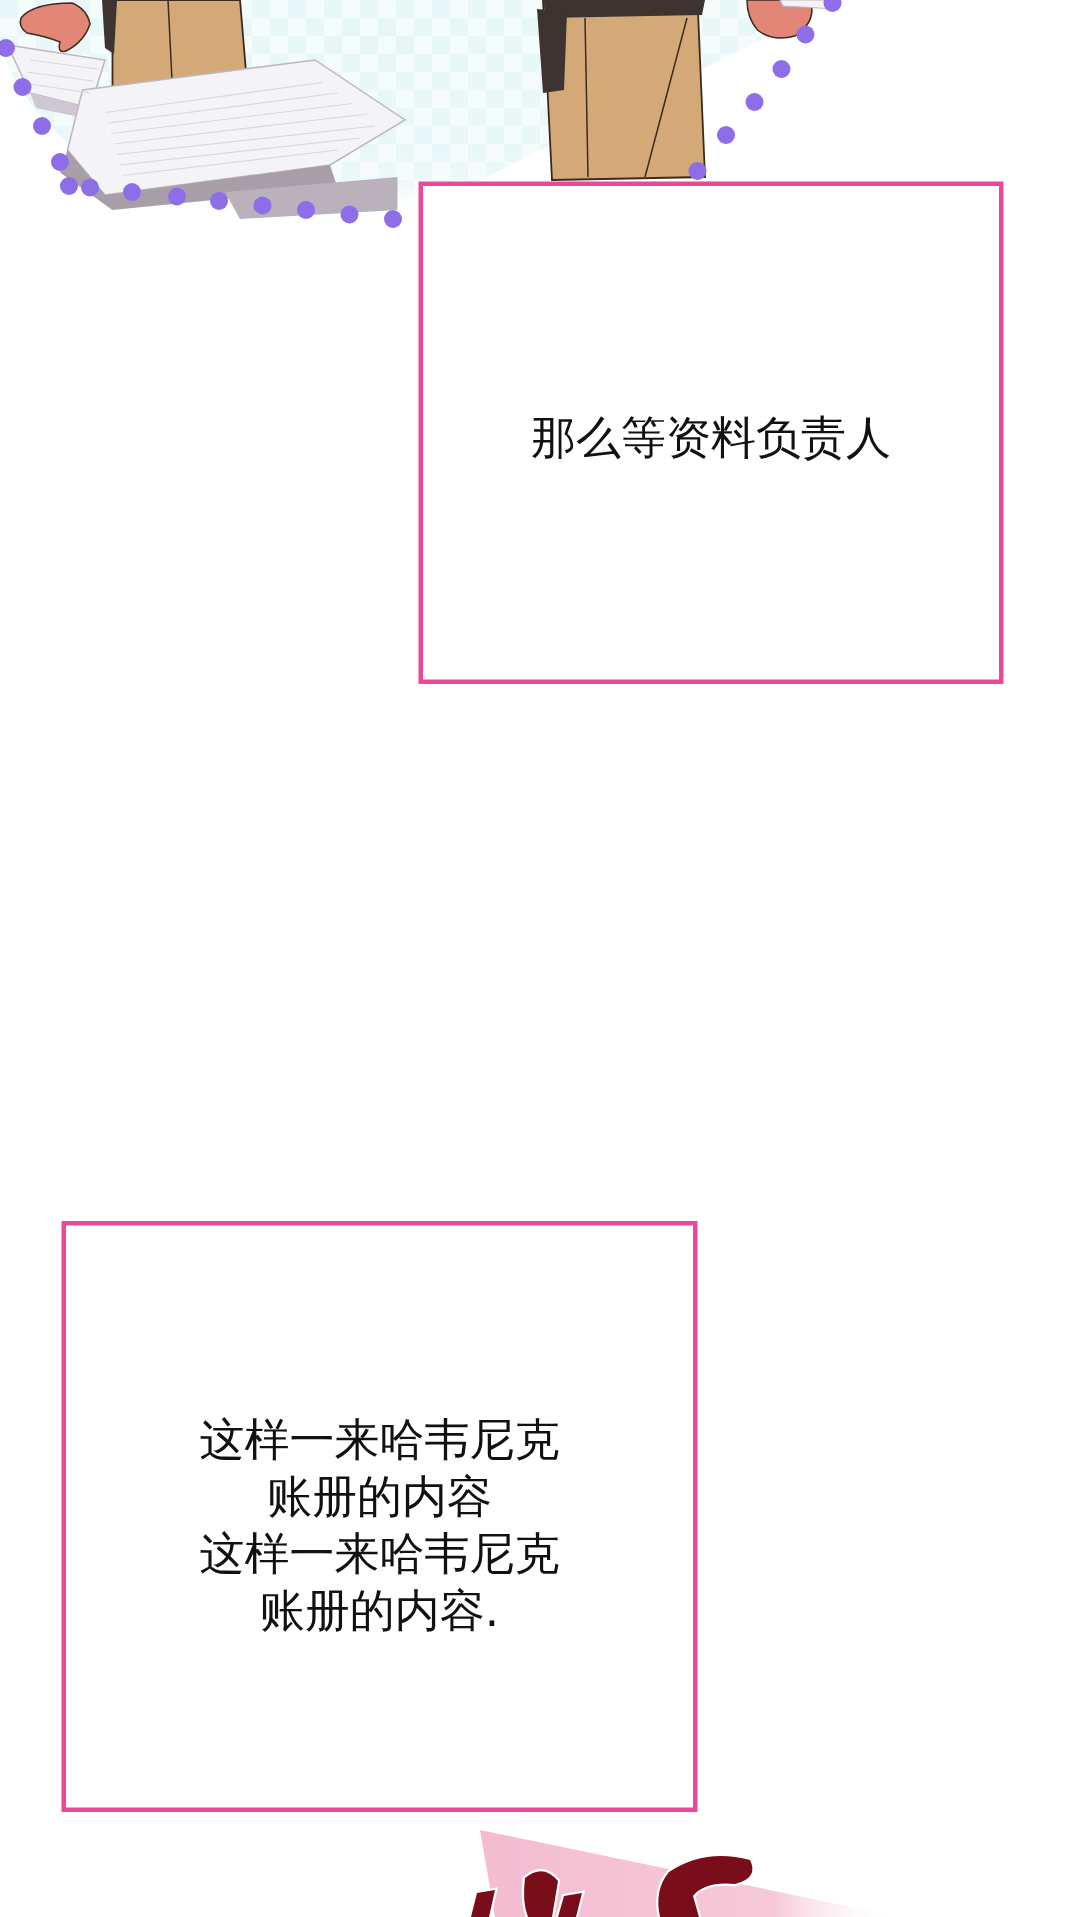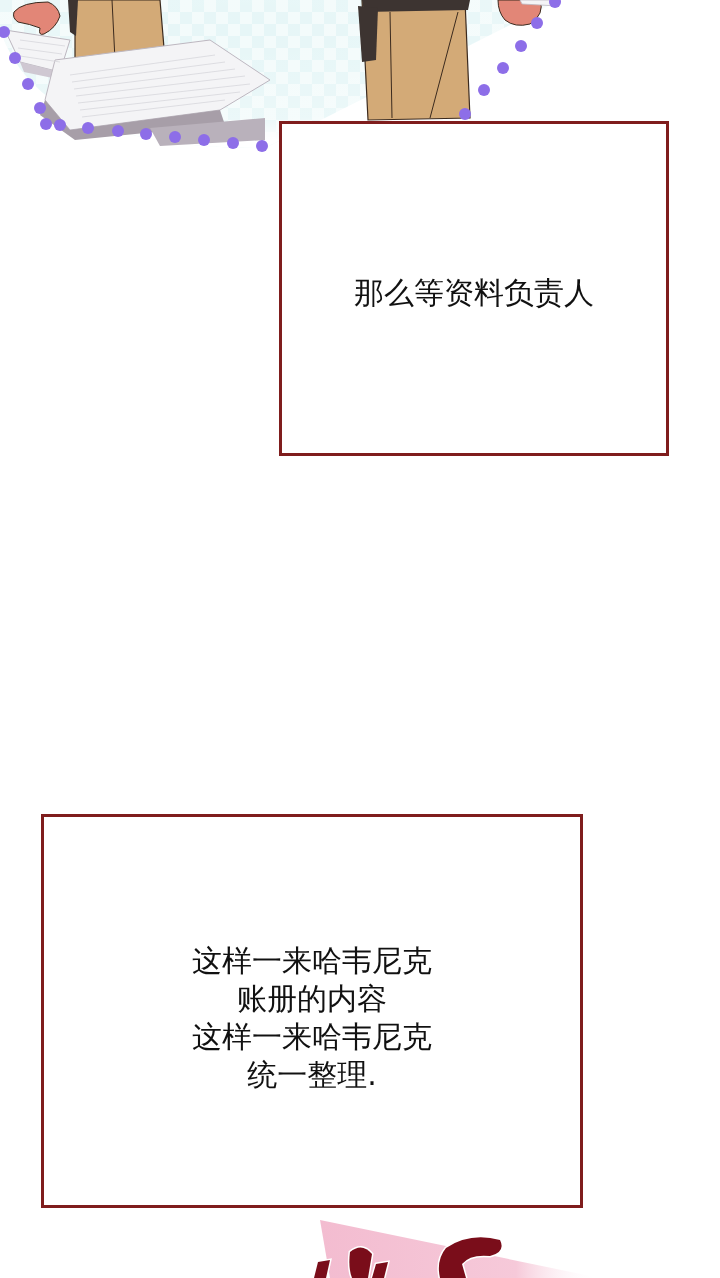--- a/index.html
+++ b/index.html
@@ -17,21 +17,21 @@
     .art-top {
       position: absolute;
       left: 0;
       top: 0;
       width: 720px;
       height: 170px;
     }
     .caption-box {
       position: absolute;
       background: #ffffff;
-      border: 3px solid #7f1d1d;
+      border: 3px solid #ec4899;
       box-sizing: border-box;
       display: flex;
       align-items: center;
       justify-content: center;
     }
     .caption-box .lines {
       text-align: center;
       color: #111111;
       font-size: 30px;
       line-height: 38px;
@@ -45,21 +45,21 @@
       top: 121px;
       width: 390px;
       height: 335px;
     }
     #caption-1 .lines {
       margin-top: 8px;
     }
     #caption-2 {
       left: 41px;
       top: 814px;
-      width: 542px;
+      width: 424px;
       height: 394px;
     }
     #caption-2 .lines {
       margin-top: 14px;
     }
     .art-bottom {
       position: absolute;
       left: 0;
       top: 1212px;
       width: 720px;
@@ -150,21 +150,21 @@
   <div class="lines">
     <span class="line">那么等资料负责人</span>
   </div>
 </div>
 
 <div class="caption-box" id="caption-2">
   <div class="lines">
     <span class="line">这样一来哈韦尼克</span>
     <span class="line">账册的内容</span>
     <span class="line">这样一来哈韦尼克</span>
-    <span class="line">统一整理.</span>
+    <span class="line">账册的内容.</span>
   </div>
 </div>
 
 <div class="art-bottom">
   <svg width="720" height="66" viewBox="0 0 720 66" xmlns="http://www.w3.org/2000/svg">
     <defs>
       <linearGradient id="pinkfade" x1="0" y1="0" x2="1" y2="0">
         <stop offset="0" stop-color="#f3bcd0"></stop>
         <stop offset="0.7" stop-color="#f6c9d9"></stop>
         <stop offset="1" stop-color="#ffffff" stop-opacity="0"></stop>

